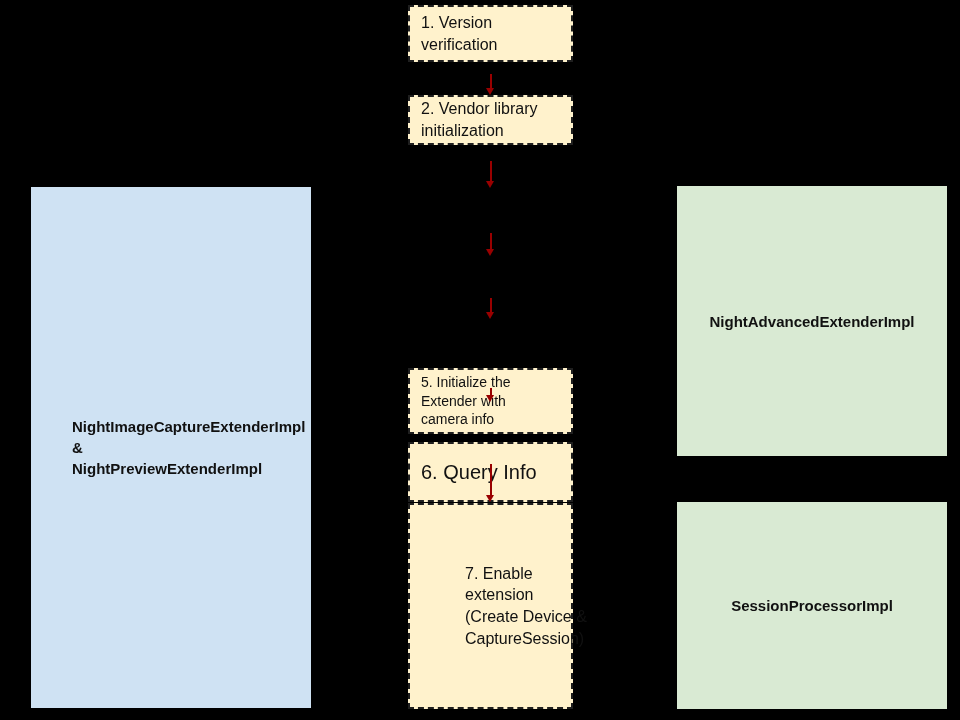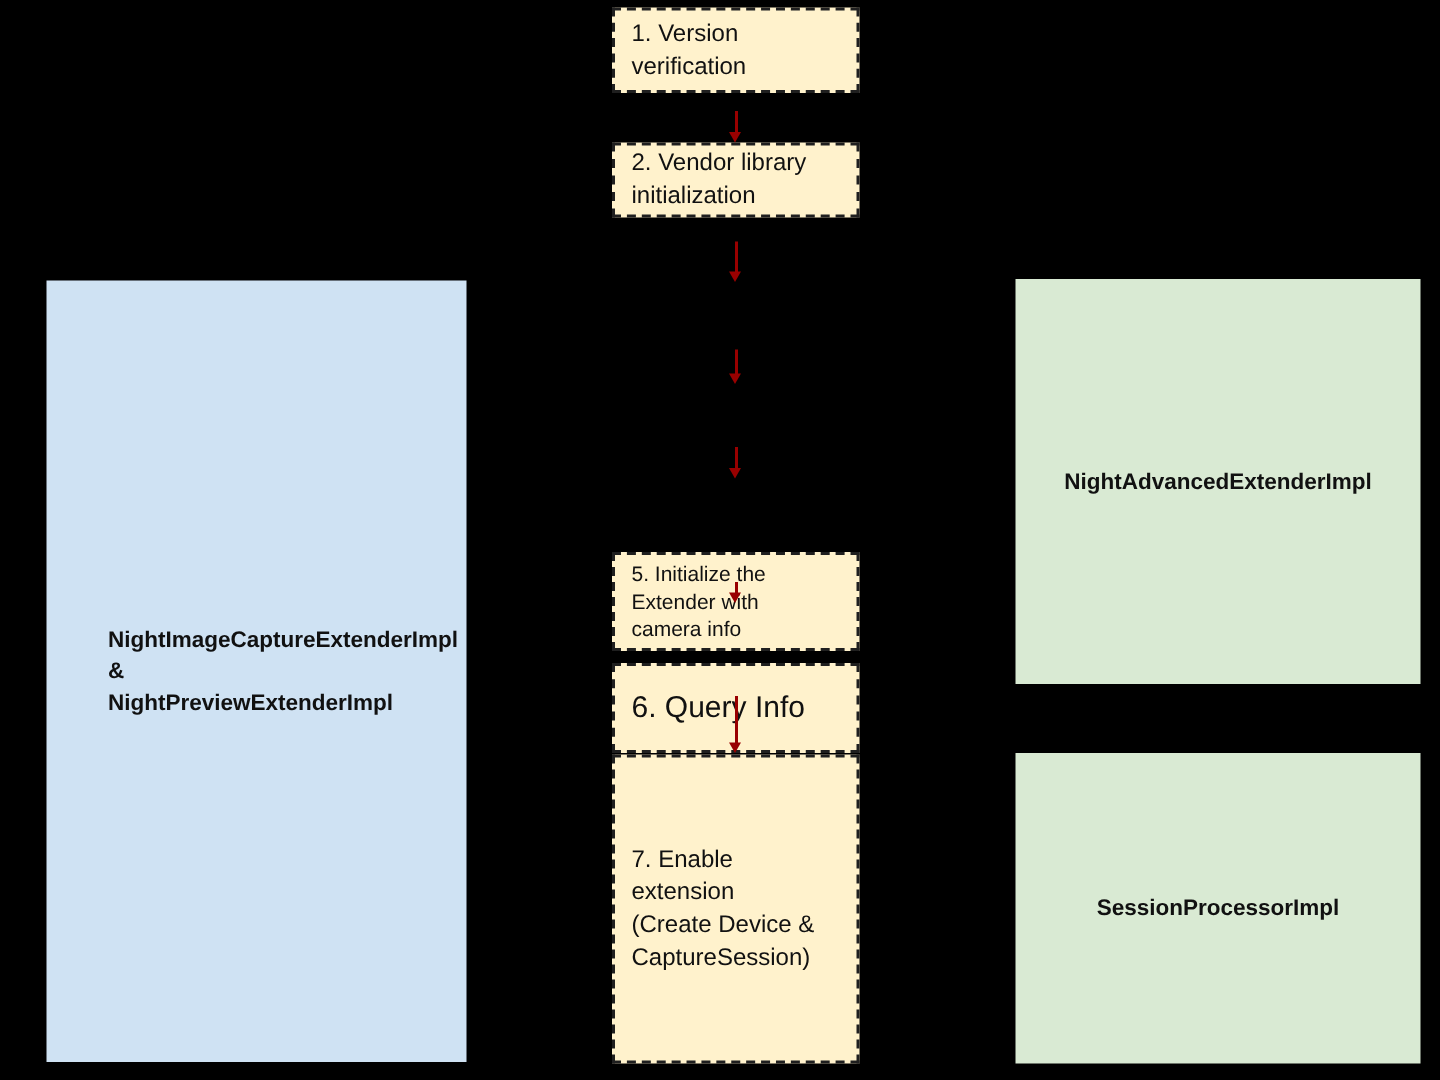--- a/index.html
+++ b/index.html
@@ -111,21 +111,21 @@
 initialization</span>
   </div>
   <div class="step" style="top:320px; height:66px; font-size:14px;margin-top:48px;">
     <span class="label">5. Initialize the
 Extender with
 camera info</span>
   </div>
   <div class="step" style="top:406px; height:60px; font-size:20px;margin-top:36px;">
     <span class="label">6. Query Info</span>
   </div>
-  <div class="step" style="top:503px; height:206px; font-size:16px;">
+  <div class="step" style="top:503px; height:206px; font-size:16px;padding-left:44px;">
     <span class="label">7. Enable
 extension
 (Create Device &amp;
 CaptureSession)</span>
   </div>
 
   <div class="arrow" style="top:74px; height:21px;">
     <span class="shaft"></span>
     <span class="head"></span>
   </div>

